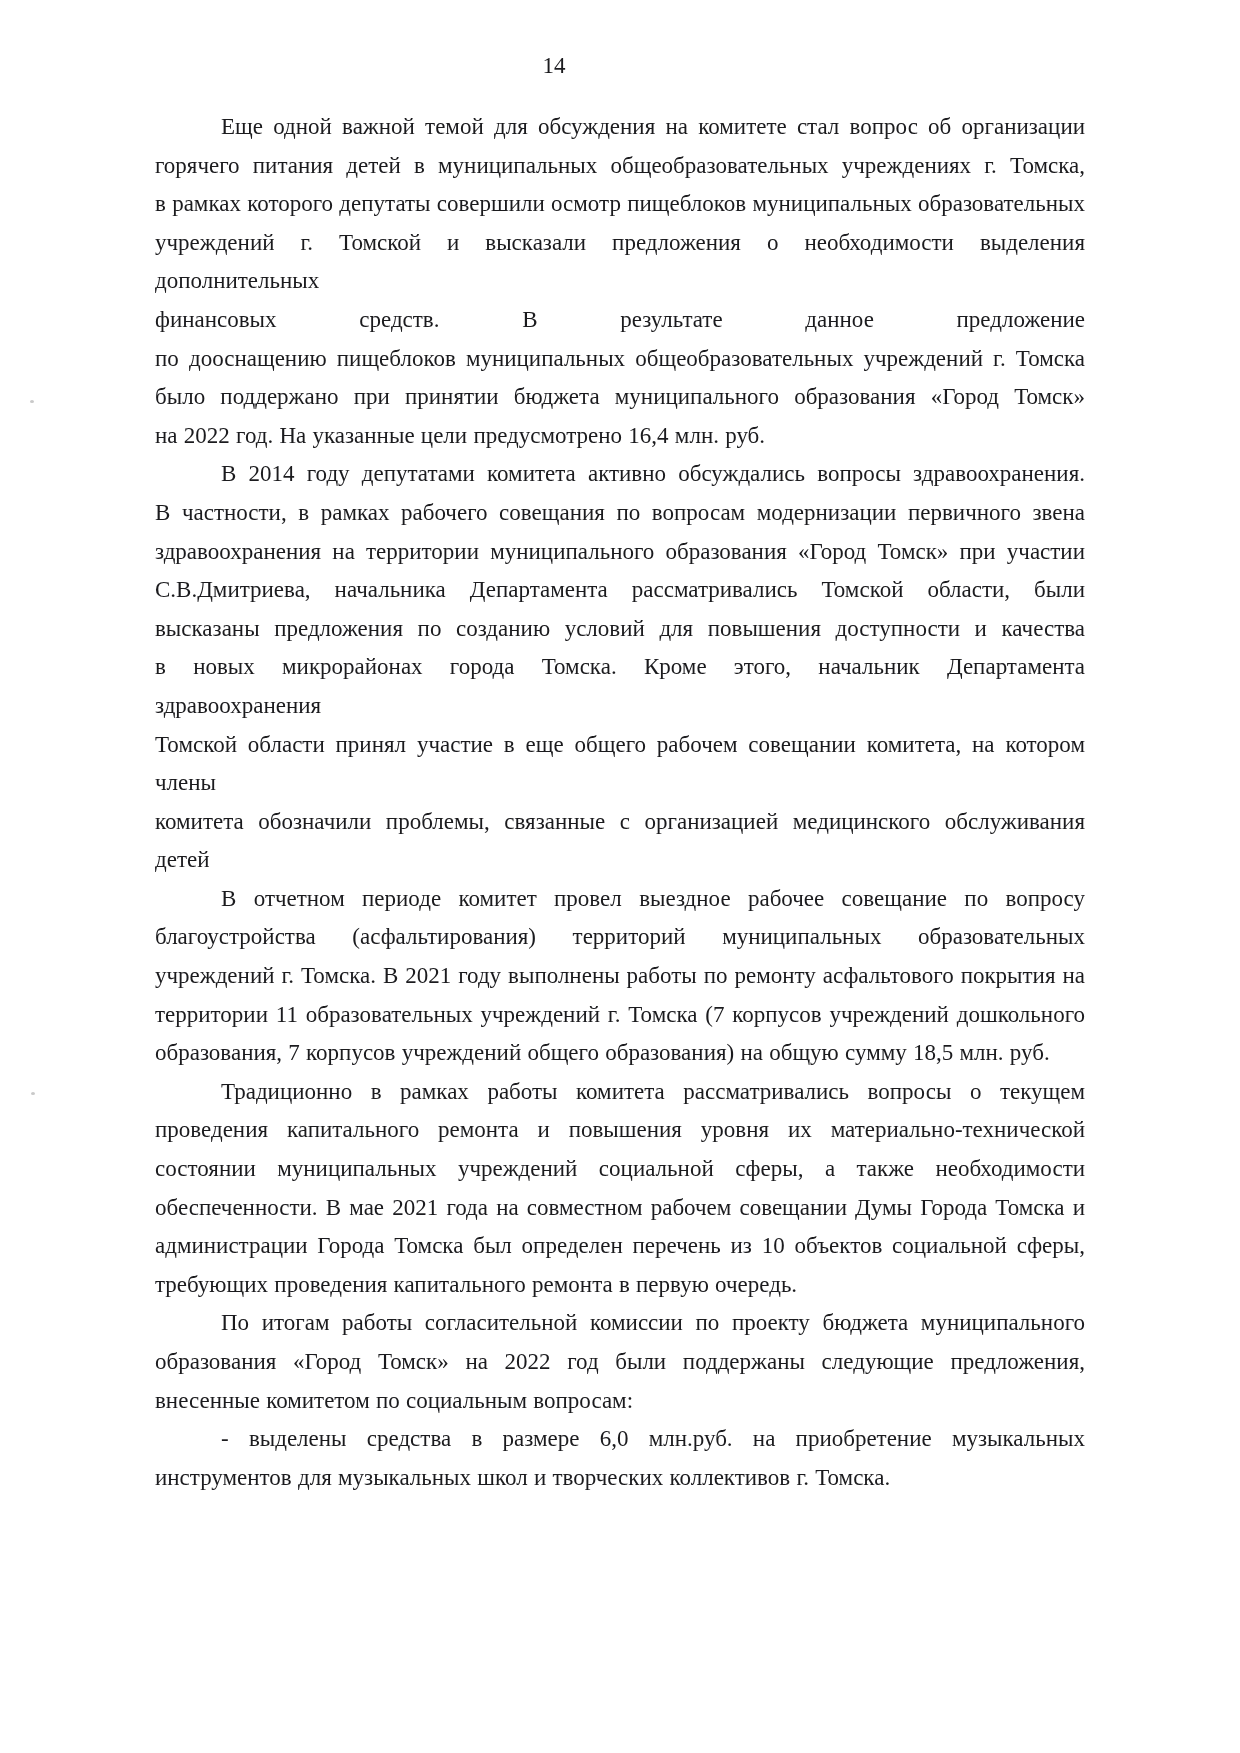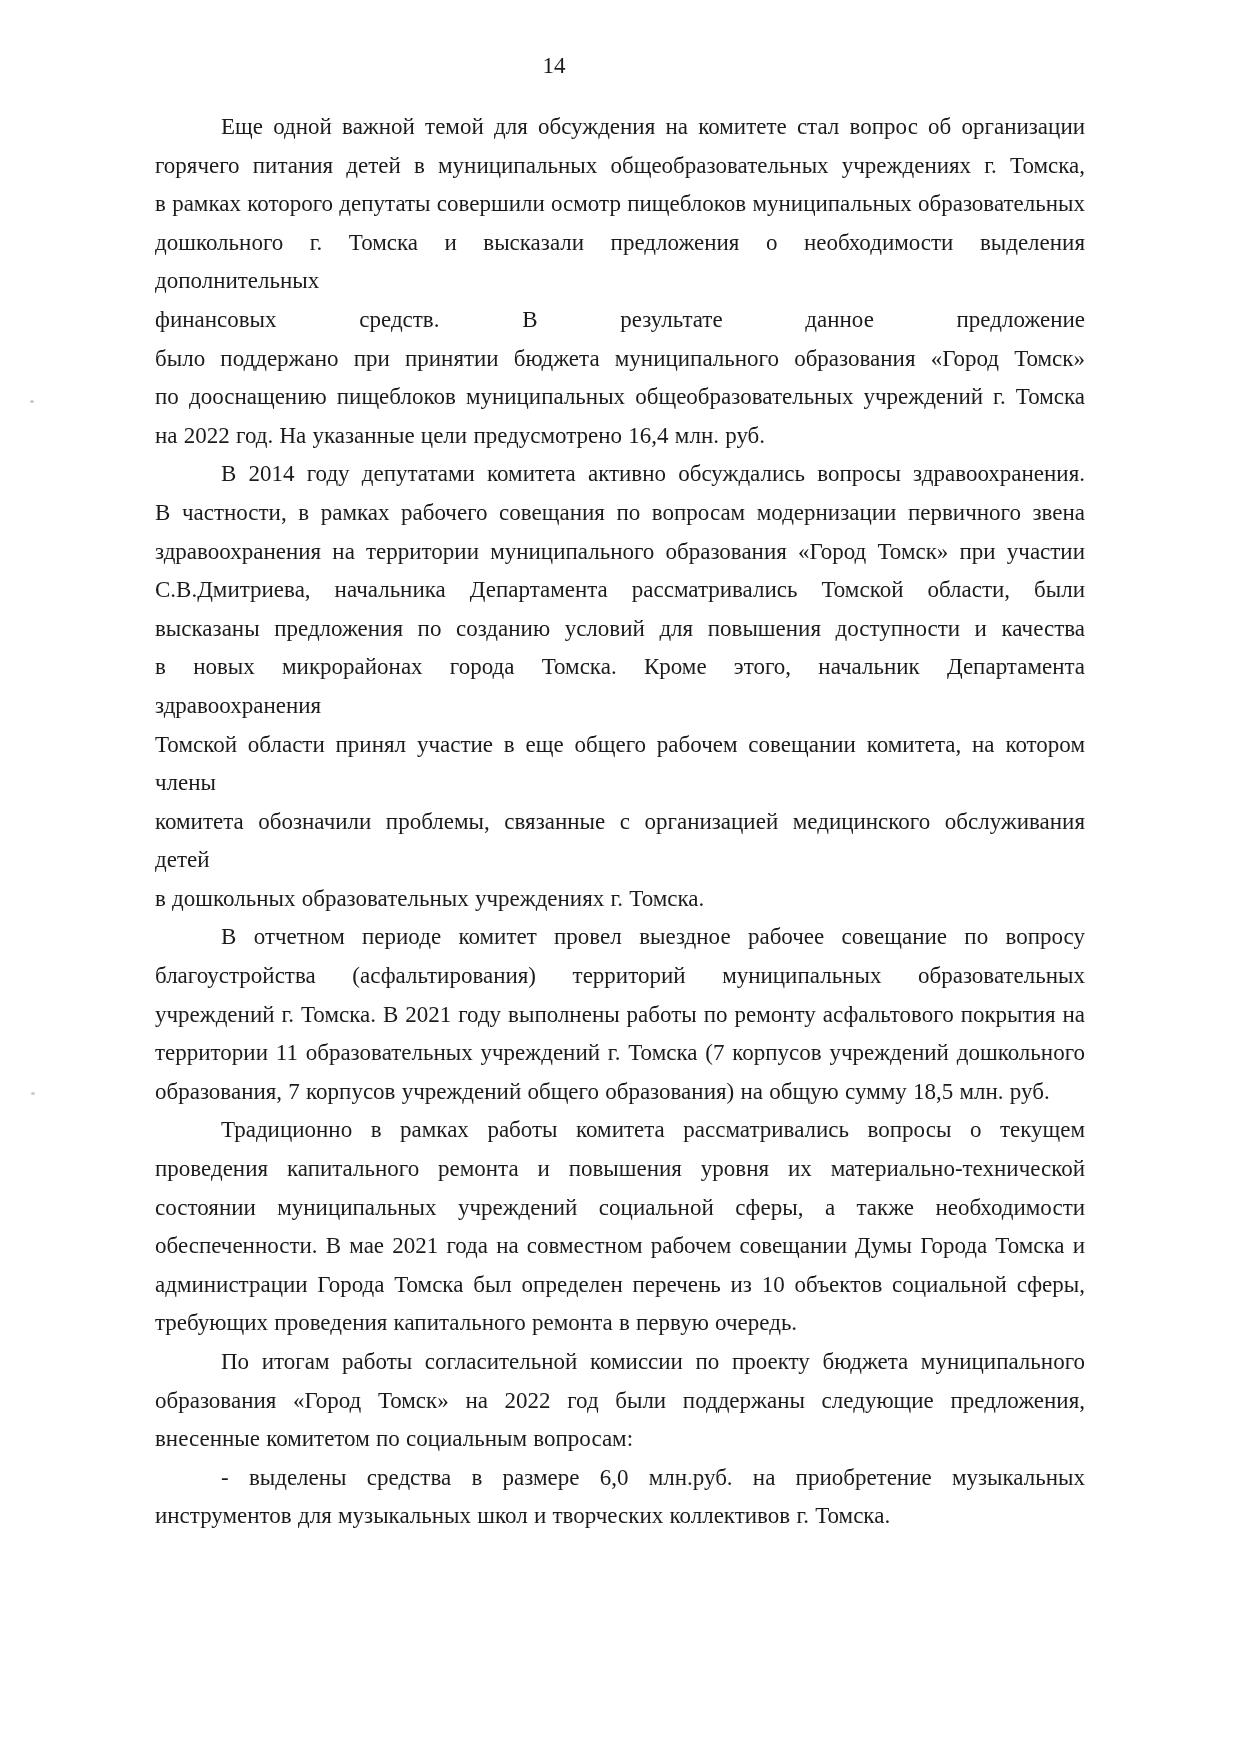--- a/index.html
+++ b/index.html
@@ -45,36 +45,35 @@
 <body>
 
 <div class="page">
   <div class="page-number">14</div>
 
   <div class="document-body">
       <div class="paragraph">
         <div class="line first">Еще одной важной темой для обсуждения на комитете стал вопрос об организации</div>
         <div class="line">горячего питания детей в муниципальных общеобразовательных учреждениях г. Томска,</div>
         <div class="line">в рамках которого депутаты совершили осмотр пищеблоков муниципальных образовательных</div>
-        <div class="line">дошкольного г. Томска и высказали предложения о необходимости выделения дополнительных</div>
+        <div class="line">учреждений г. Томской и высказали предложения о необходимости выделения дополнительных</div>
         <div class="line">финансовых средств. В результате данное предложение</div>
+        <div class="line">по дооснащению пищеблоков муниципальных общеобразовательных учреждений г. Томска</div>
         <div class="line">было поддержано при принятии бюджета муниципального образования «Город Томск»</div>
-        <div class="line">по дооснащению пищеблоков муниципальных общеобразовательных учреждений г. Томска</div>
         <div class="line last">на 2022 год. На указанные цели предусмотрено 16,4 млн. руб.</div>
       </div>
       <div class="paragraph">
         <div class="line first">В 2014 году депутатами комитета активно обсуждались вопросы здравоохранения.</div>
         <div class="line">В частности, в рамках рабочего совещания по вопросам модернизации первичного звена</div>
         <div class="line">здравоохранения на территории муниципального образования «Город Томск» при участии</div>
         <div class="line">С.В.Дмитриева, начальника Департамента рассматривались Томской области, были</div>
         <div class="line">высказаны предложения по созданию условий для повышения доступности и качества</div>
         <div class="line">в новых микрорайонах города Томска. Кроме этого, начальник Департамента здравоохранения</div>
         <div class="line">Томской области принял участие в еще общего рабочем совещании комитета, на котором члены</div>
         <div class="line">комитета обозначили проблемы, связанные с организацией медицинского обслуживания детей</div>
-        <div class="line last">в дошкольных образовательных учреждениях г. Томска.</div>
       </div>
       <div class="paragraph">
         <div class="line first">В отчетном периоде комитет провел выездное рабочее совещание по вопросу</div>
         <div class="line">благоустройства (асфальтирования) территорий муниципальных образовательных</div>
         <div class="line">учреждений г. Томска. В 2021 году выполнены работы по ремонту асфальтового покрытия на</div>
         <div class="line">территории 11 образовательных учреждений г. Томска (7 корпусов учреждений дошкольного</div>
         <div class="line last">образования, 7 корпусов учреждений общего образования) на общую сумму 18,5 млн. руб.</div>
       </div>
       <div class="paragraph">
         <div class="line first">Традиционно в рамках работы комитета рассматривались вопросы о текущем</div>

